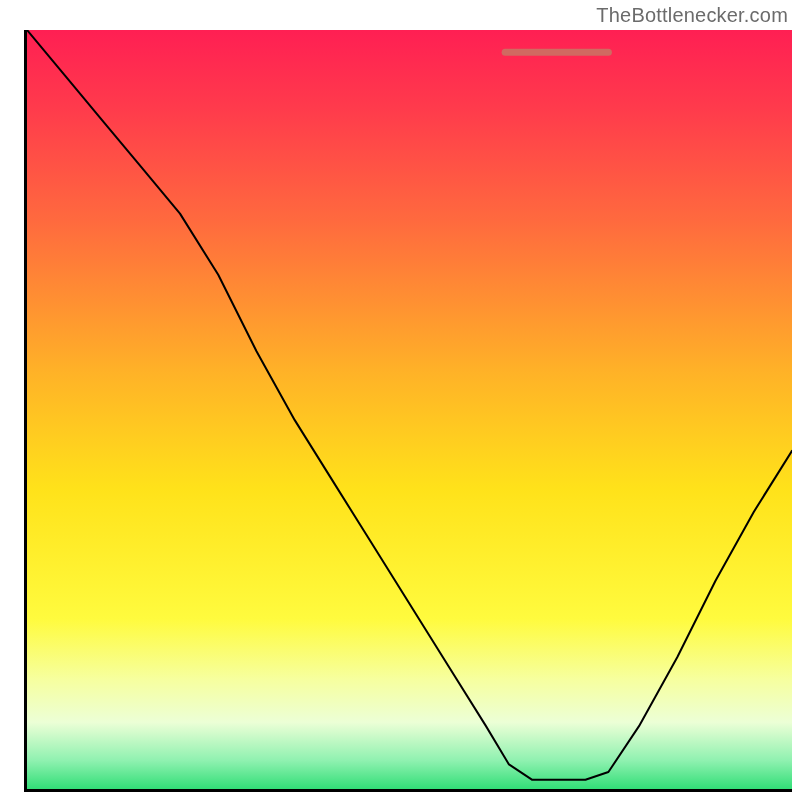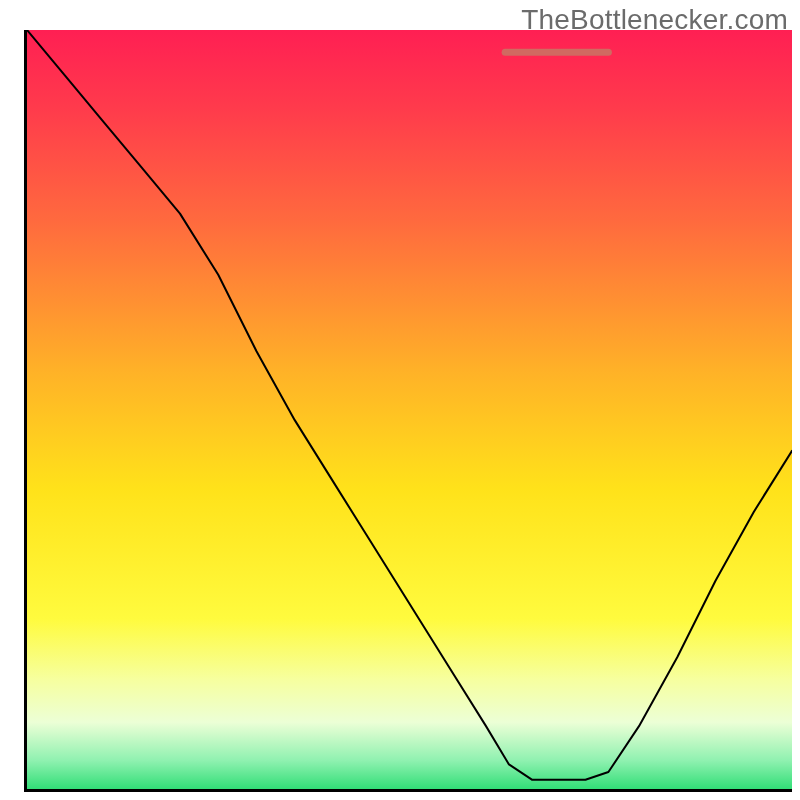--- a/index.html
+++ b/index.html
@@ -15,21 +15,21 @@
     position: relative;
     width: 800px;
     height: 800px;
     background: #fff;
   }
   .watermark {
     position: absolute;
     top: 4px;
     right: 12px;
     color: #6b6b6b;
-    font-size: 28px;
+    font-size: 20px;
     letter-spacing: 0.2px;
     user-select: none;
   }
   .plot {
     position: absolute;
     left: 24px;
     right: 8px;
     top: 30px;
     bottom: 8px;
     border-left: 3px solid #000;

